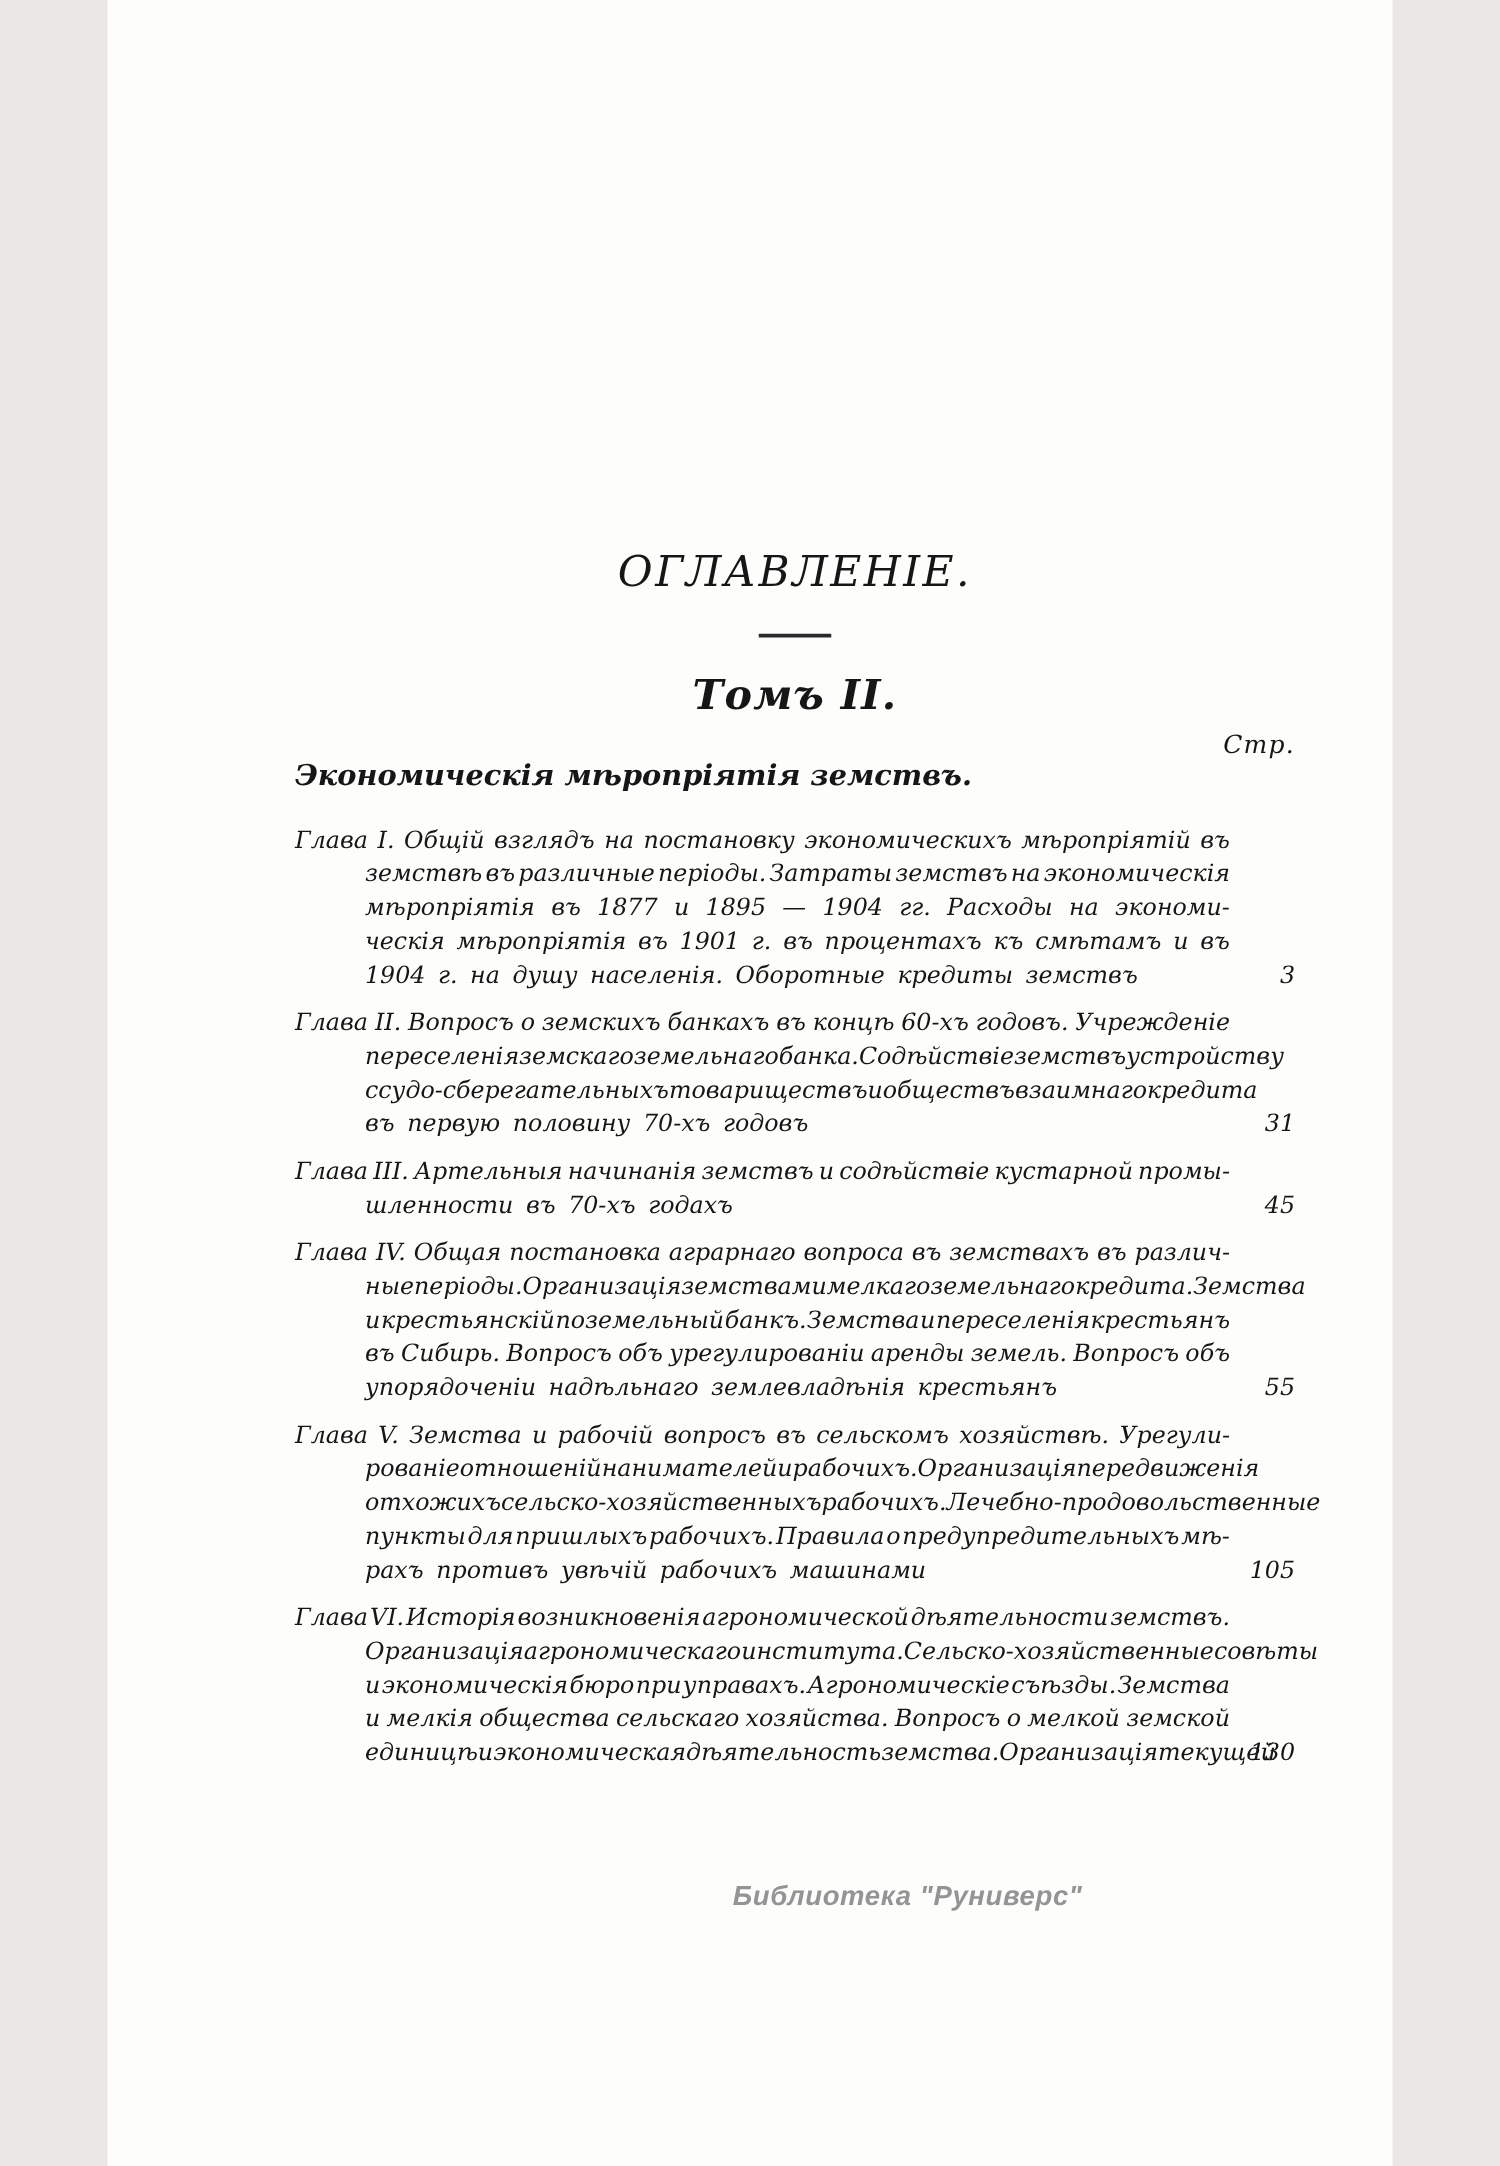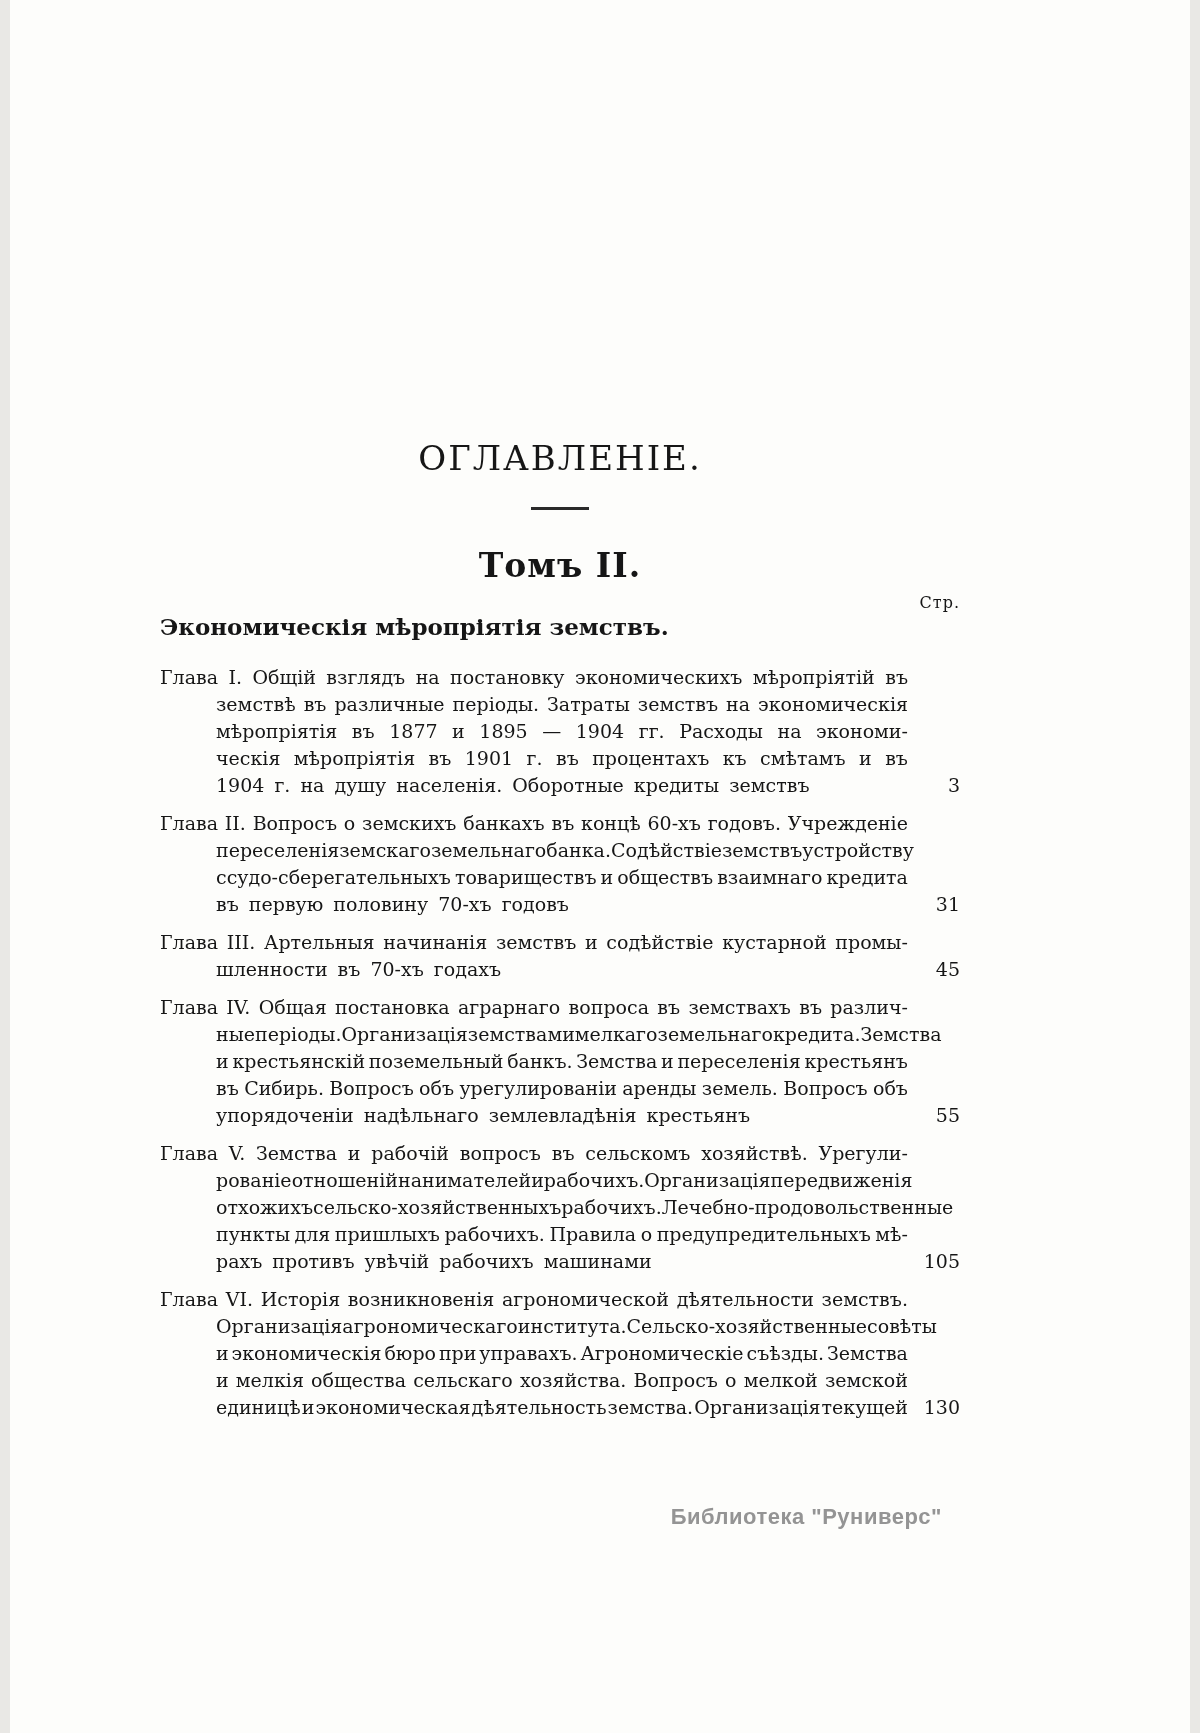--- a/index.html
+++ b/index.html
@@ -1,27 +1,28 @@
 <!DOCTYPE html>
 <html><head>
 <meta charset="utf-8">
 <style>
   * { box-sizing: border-box; }
   html, body { margin: 0; padding: 0; }
   body { background: #e9e8e5; }
 
   .page {
     position: relative;
-    width: 1180px;
+    width: 1028px;
     height: 1733px;
     margin: 0 auto;
     background: #fdfdfb;
     color: #161616;
     font-family: "DejaVu Serif", "Liberation Serif", serif;
     overflow: hidden;
+    font-style: italic;
   }
 
   .content {
     position: absolute;
     left: 150px;
     top: 438px;
     width: 800px;
   }
 
   .title {
@@ -32,32 +33,32 @@
   }
 
   .divider {
     width: 58px;
     height: 3px;
     background: #2a2a2a;
     margin: 28px auto 0;
   }
 
   .volume {
-    margin-top: 36px;
+    margin-top: 26px;
     text-align: center;
     font-size: 33px;
     font-weight: bold;
     letter-spacing: 1px;
     line-height: 1.2;
   }
 
   .str {
     margin-top: 8px;
     text-align: right;
-    font-size: 16px;
+    font-size: 20px;
     letter-spacing: 1px;
     line-height: 1.2;
   }
 
   .section {
     margin-top: 0;
     text-align: left;
     font-size: 23px;
     font-weight: bold;
     line-height: 1.2;

